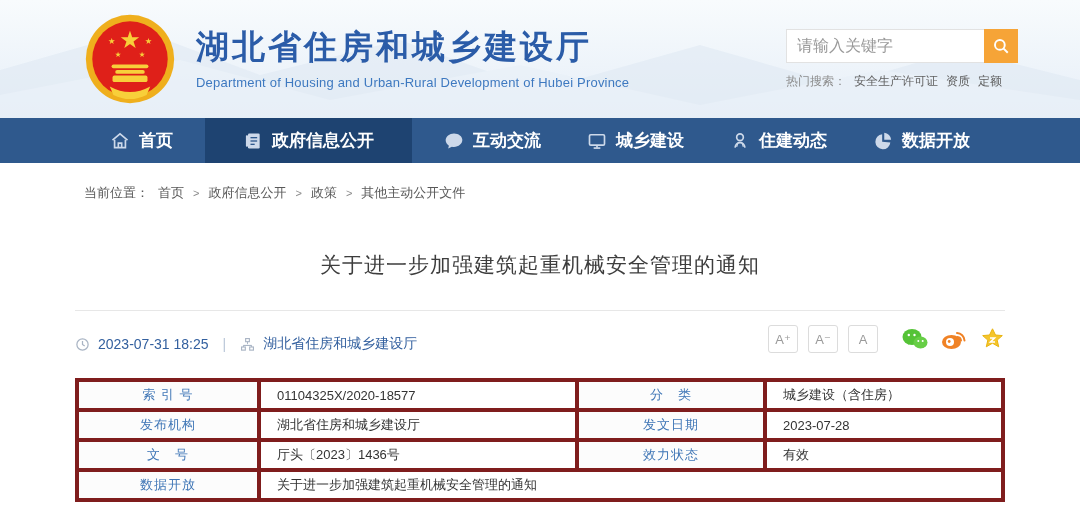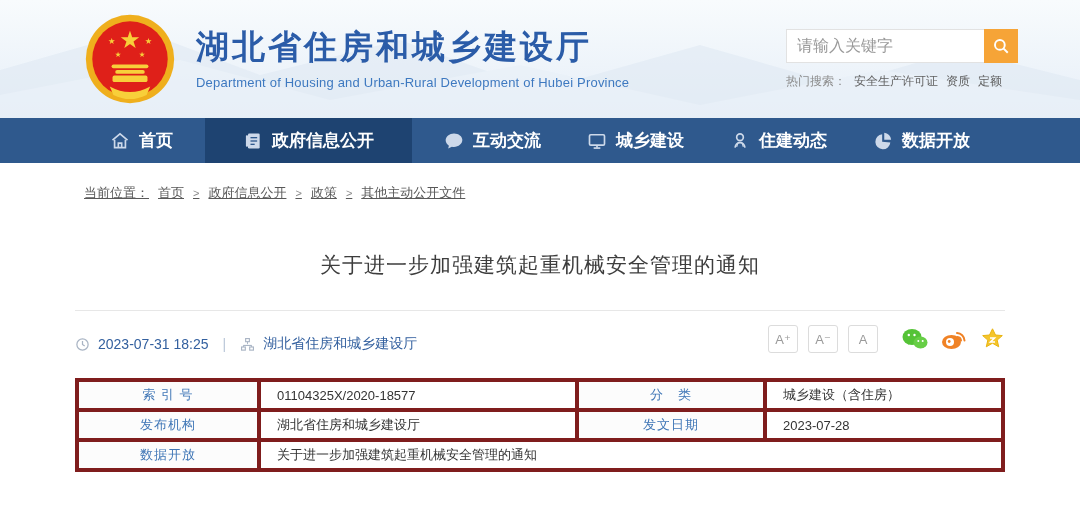--- a/index.html
+++ b/index.html
@@ -53,21 +53,21 @@
     display:flex; align-items:center; gap:9px; padding:0 14px;
     color:#fff; font-size:17px; font-weight:bold; cursor:pointer; white-space:nowrap;
   }
   .nav-item.active { background:#1E4371; padding:0 38px; }
   .nav-item svg { display:block; }
 
   
   .content { padding:0 75px; }
   .breadcrumb {
     margin:21px 0 0 9px; font-size:13px; color:#595959;
-    display:flex; gap:9px; align-items:center;text-decoration:underline;
+    display:flex; gap:9px; align-items:center;
   }
   .crumb { cursor:pointer; }
   .crumb-sep { color:#8a8a8a; font-size:11px; }
 
   .article-title {
     margin-top:49px; text-align:center; font-size:21px; color:#3d3d3d;
     font-weight:400; letter-spacing:1px;
   }
 
   .meta-bar {
@@ -283,20 +283,26 @@
           <td class="lbl lbl2">分　类</td>
           <td class="val">城乡建设（含住房）</td>
         </tr>
         <tr>
           <td class="lbl">发布机构</td>
           <td class="val val1">湖北省住房和城乡建设厅</td>
           <td class="lbl lbl2">发文日期</td>
           <td class="val">2023-07-28</td>
         </tr>
         <tr>
+          <td class="lbl">文　号</td>
+          <td class="val val1">厅头〔2023〕1436号</td>
+          <td class="lbl lbl2">效力状态</td>
+          <td class="val">有效</td>
+        </tr>
+        <tr>
           <td class="lbl">数据开放</td>
           <td class="val" colspan="3">关于进一步加强建筑起重机械安全管理的通知</td>
         </tr>
       </tbody>
     </table>
 
   </div>
 </div>
 
 </body></html>

